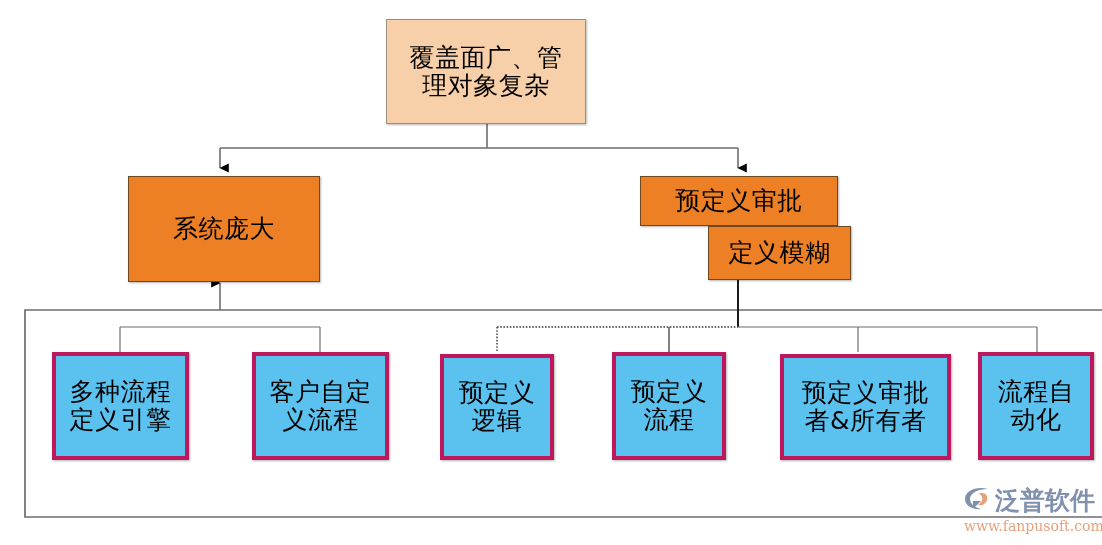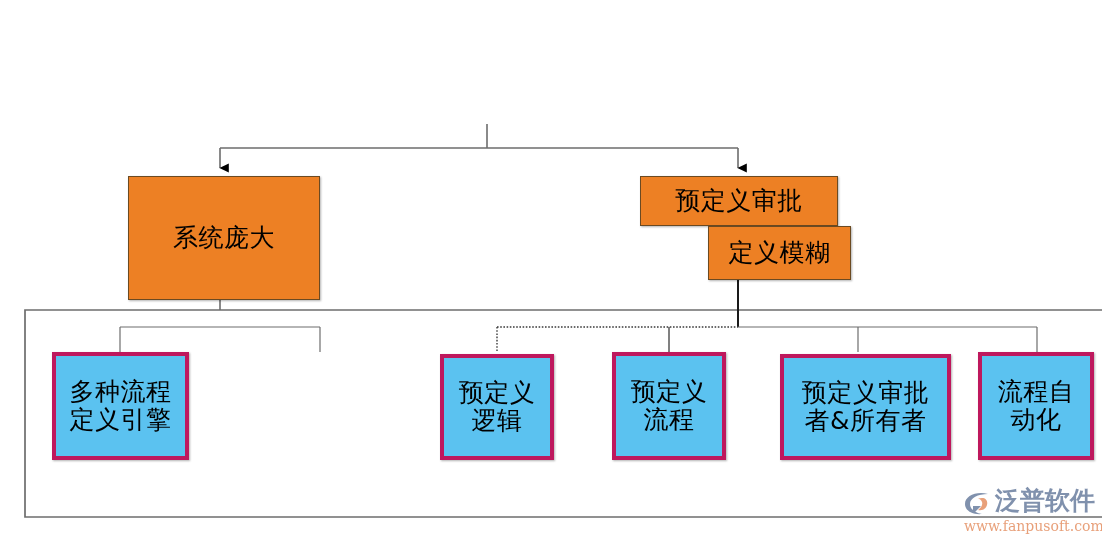--- a/index.html
+++ b/index.html
@@ -40,21 +40,21 @@
     border:4px solid #be185d;
     font-size:25px;
     box-shadow:1px 1px 2px rgba(0,0,0,.30);
   }
 
   
   #watermark{
     position:absolute;left:962px;top:484px;width:140px;height:58px;
     display:flex;flex-direction:column;align-items:flex-start;justify-content:flex-start;
   }
-  #wm-row{display:flex;align-items:flex-end;gap:3px;}
+  #wm-row{display:flex;align-items:flex-start;gap:3px;}
   #wm-text{
     font-size:25px;color:#8091ad;font-weight:bold;letter-spacing:0px;
     font-family:"DejaVu Sans","Liberation Sans",sans-serif;
   }
   #wm-url{
     font-size:14px;color:#E8A07A;letter-spacing:0px;margin-top:1px;margin-left:2px;
     font-family:"DejaVu Serif","Liberation Serif",serif;
   }
 </style>
 </head>
@@ -88,30 +88,34 @@
     <path d="M320,327 L320,352" stroke="#6d6d6d" stroke-width="1.2" fill="none"></path>
 
     <path d="M497,327 L738,327" stroke="#3a3a3a" stroke-width="1.4" fill="none" stroke-dasharray="1.6 1.6"></path>
     <path d="M738,327 L1037,327" stroke="#6d6d6d" stroke-width="1.2" fill="none"></path>
     <path d="M497,327 L497,352" stroke="#3a3a3a" stroke-width="1.4" fill="none" stroke-dasharray="1.6 1.6"></path>
     <path d="M669,327 L669,352" stroke="#4a4a4a" stroke-width="1.4" fill="none"></path>
     <path d="M858,327 L858,352" stroke="#6d6d6d" stroke-width="1.2" fill="none"></path>
     <path d="M1037,327 L1037,352" stroke="#6d6d6d" stroke-width="1.2" fill="none"></path>
   </svg>
 
+  <div class="node node-root" style="left:386px;top:19px;width:200px;height:105px;">覆盖面广、管
+理对象复杂</div>
 
-  <div class="node node-orange" style="left:128px;top:176px;width:192px;height:124px;">系统庞大</div>
+  <div class="node node-orange" style="left:128px;top:176px;width:192px;height:106px;">系统庞大</div>
 
   <div class="node node-orange" style="left:640px;top:176px;width:198px;height:50px;">预定义审批</div>
 
   <div class="node node-orange" style="left:708px;top:226px;width:143px;height:54px;">定义模糊</div>
 
   <div class="node node-blue" style="left:52px;top:352px;width:137px;height:108px;">多种流程
 定义引擎</div>
 
+  <div class="node node-blue" style="left:252px;top:352px;width:137px;height:108px;">客户自定
+义流程</div>
 
   <div class="node node-blue" style="left:440px;top:354px;width:114px;height:106px;">预定义
 逻辑</div>
 
   <div class="node node-blue" style="left:612px;top:352px;width:114px;height:108px;">预定义
 流程</div>
 
   <div class="node node-blue" style="left:780px;top:354px;width:171px;height:106px;">预定义审批
 者&amp;所有者</div>
 

